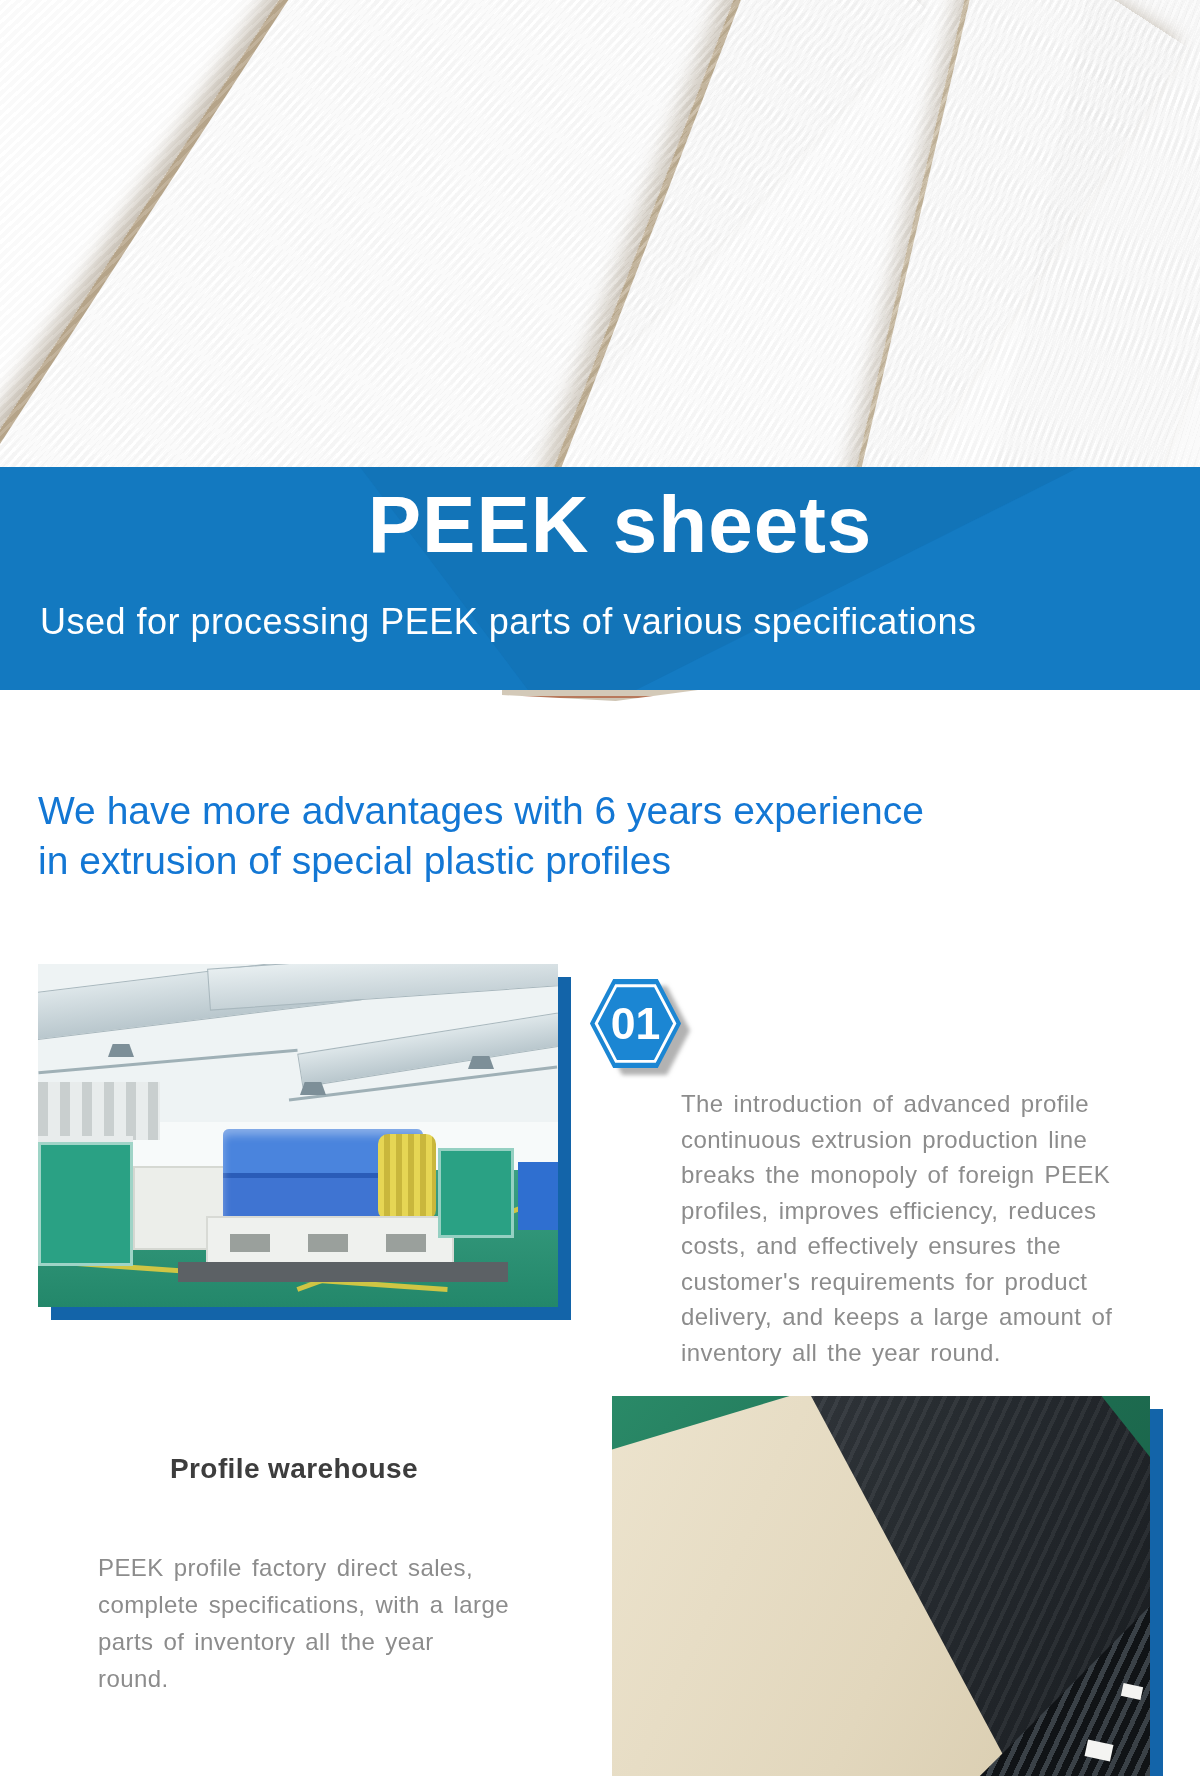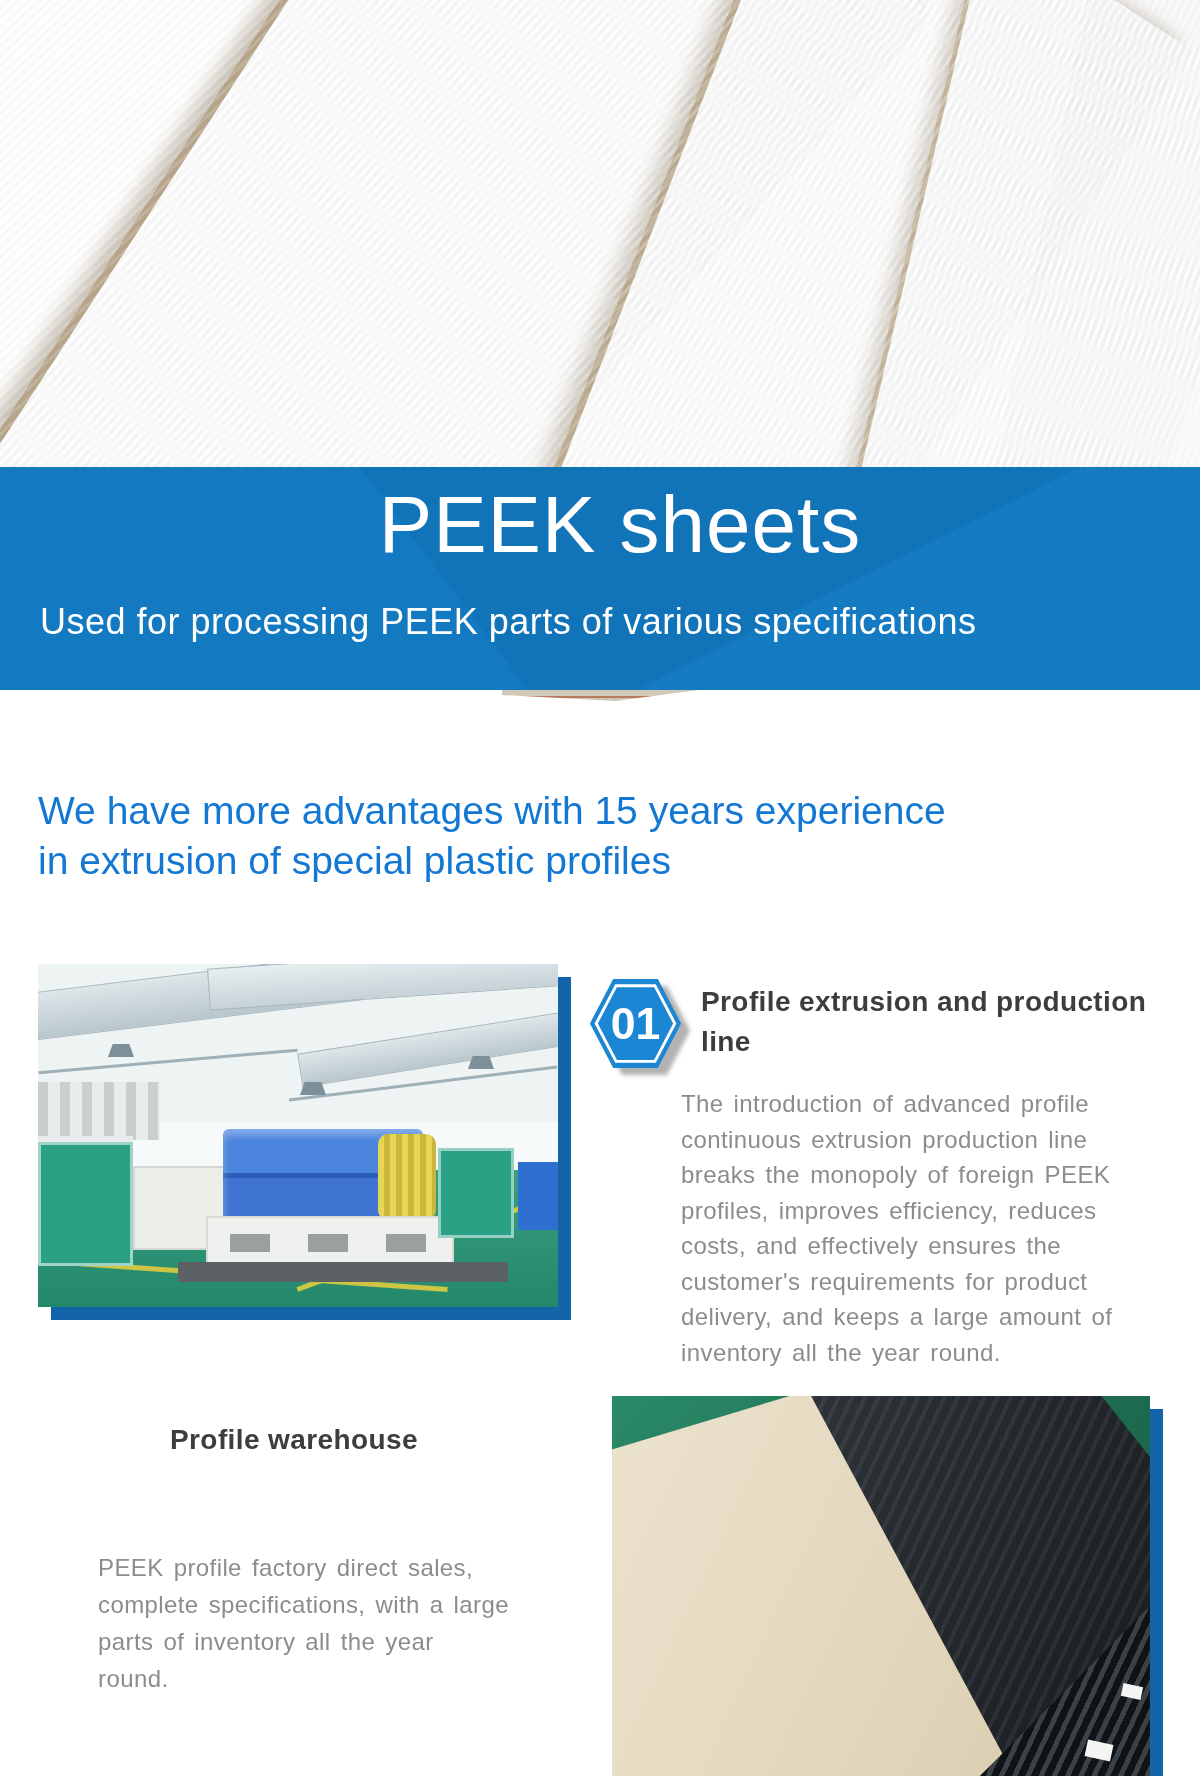--- a/index.html
+++ b/index.html
@@ -25,21 +25,21 @@
            box-shadow:-10px 4px 16px rgba(110,105,90,.45);}
   .grain{background-image:repeating-linear-gradient(95deg,rgba(255,255,255,.12) 0 3px,rgba(0,0,0,.02) 3px 7px);}
 
   
   .banner{position:absolute;top:467px;left:0;width:1200px;height:223px;background:#1582cc;overflow:hidden;}
   .b-ovl{position:absolute;inset:0;}
   .b-ovl1{background:rgba(8,45,90,.10);clip-path:polygon(0 0,30% 0,44% 100%,0 100%);}
   .b-ovl2{background:rgba(8,45,90,.17);clip-path:polygon(30% 0,90% 0,53% 100%,44% 100%);}
   .b-ovl3{background:rgba(8,45,90,.07);clip-path:polygon(90% 0,100% 0,100% 100%,53% 100%);}
   .banner-title{position:absolute;top:12px;left:40px;right:0;text-align:center;
-                font-size:80px;font-weight:400;color:#ffffff;letter-spacing:1px;}
+                font-size:80px;font-weight:700;color:#ffffff;letter-spacing:1px;}
   .banner-sub{position:absolute;top:134px;left:40px;right:0;text-align:left;
               font-size:36px;font-weight:400;color:#ffffff;letter-spacing:.5px;}
   .sheet-tip{position:absolute;top:690px;left:502px;width:196px;height:11px;
              background:linear-gradient(180deg,#d3c9b8 0 55%,#b8795c 55% 75%,#cfc5b4 75%);
              clip-path:polygon(0 0,100% 0,58% 100%,0 45%);}
 
   
   .intro-heading{position:absolute;top:786px;left:38px;width:1150px;
                  font-size:39px;line-height:50px;font-weight:400;color:#1377d4;white-space:pre-line;}
 
@@ -119,21 +119,21 @@
 
   <div class="banner">
     <div class="b-ovl b-ovl1"></div>
     <div class="b-ovl b-ovl2"></div>
     <div class="b-ovl b-ovl3"></div>
     <div class="banner-title">PEEK sheets</div>
     <div class="banner-sub">Used for processing PEEK parts of various specifications</div>
   </div>
   <div class="sheet-tip"></div>
 
-  <div class="intro-heading">We have more advantages with 15 years experience
+  <div class="intro-heading">We have more advantages with 6 years experience
 in extrusion of special plastic profiles</div>
 
   <div class="photo photo-factory">
     <div class="f-ceiling">
       <div class="f-duct f-d1"></div>
       <div class="f-duct f-d2"></div>
       <div class="f-duct f-d3"></div>
       <div class="f-pipe f-p1"></div>
       <div class="f-pipe f-p2"></div>
       <div class="f-lamp" style="left:70px;top:80px;"></div>
@@ -160,32 +160,30 @@
     <div class="f-box f-rblue"></div>
   </div>
 
   <div class="hexbadge" style="top:975px;left:587px;width:97px;height:97px;">
     <svg viewBox="0 0 100 100" width="97" height="97">
       <polygon points="27,4 73,4 97,50 73,96 27,96 3,50" fill="#1b86d3"></polygon>
       <polygon points="30,11 70,11 90.5,50 70,89 30,89 9.5,50" fill="none" stroke="#ffffff" stroke-width="3"></polygon>
       <text x="50" y="66" text-anchor="middle" font-size="46" font-weight="bold" fill="#ffffff">01</text>
     </svg>
   </div>
-  <div class="sec-title" style="top:982px;left:701px;width:500px;">Profile extrusion and production
-line</div>
   <div class="sec-body" style="top:1086px;left:681px;width:530px;line-height:35.5px;">The introduction of advanced profile
 continuous extrusion production line
 breaks the monopoly of foreign PEEK
 profiles, improves efficiency, reduces
 costs, and effectively ensures the
 customer's requirements for product
 delivery, and keeps a large amount of
 inventory all the year round.</div>
 
-  <div class="sec-title" style="top:1420px;left:170px;width:420px;">Profile warehouse</div>
+  <div class="sec-title" style="top:1449px;left:170px;width:420px;">Profile warehouse</div>
   <div class="sec-body" style="top:1549px;left:98px;width:500px;line-height:37px;">PEEK profile factory direct sales,
 complete specifications, with a large
 parts of inventory all the year
 round.</div>
 
   <div class="photo photo-warehouse">
     <div class="w-floor"></div>
     <div class="w-shine"></div>
     <div class="w-beige grain"></div>
     <div class="w-black"></div>

